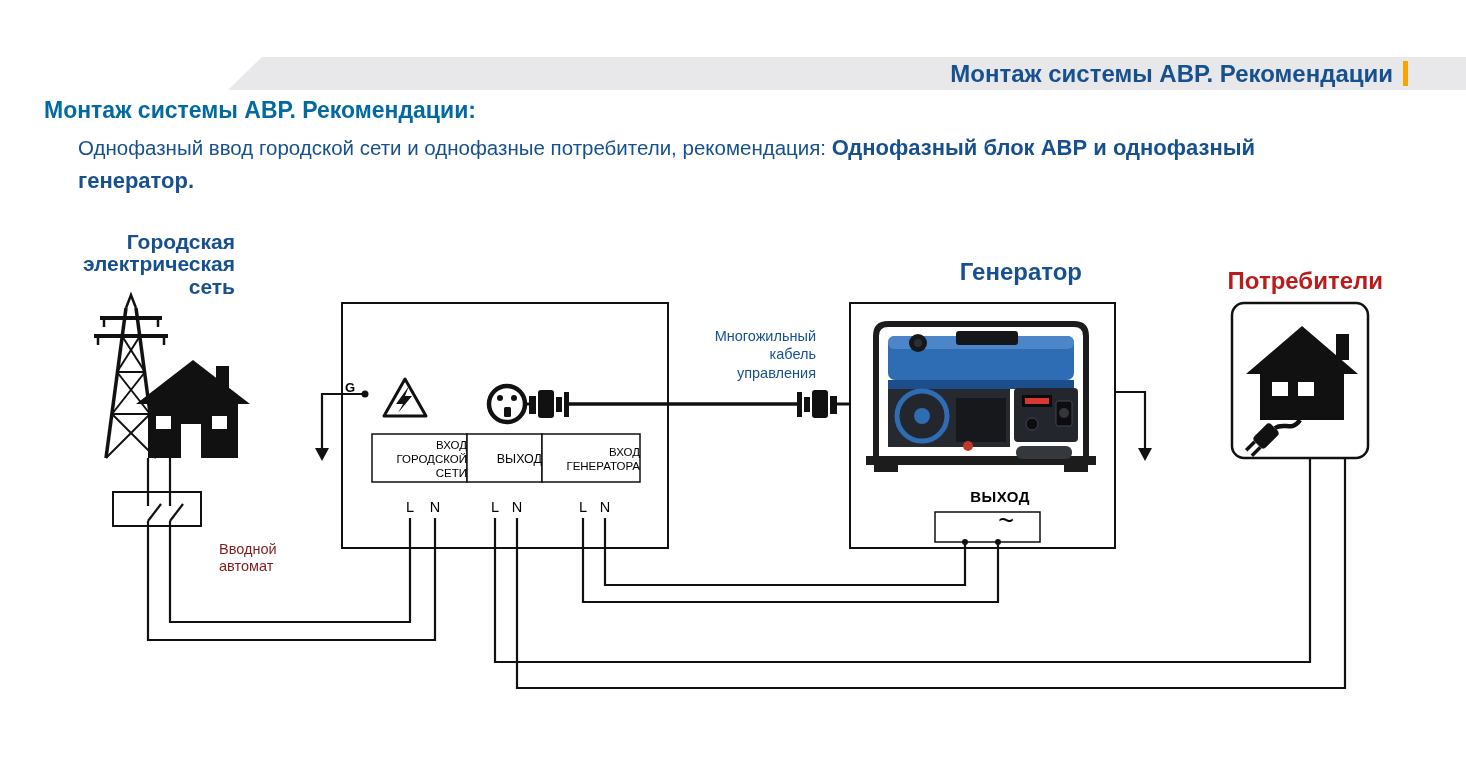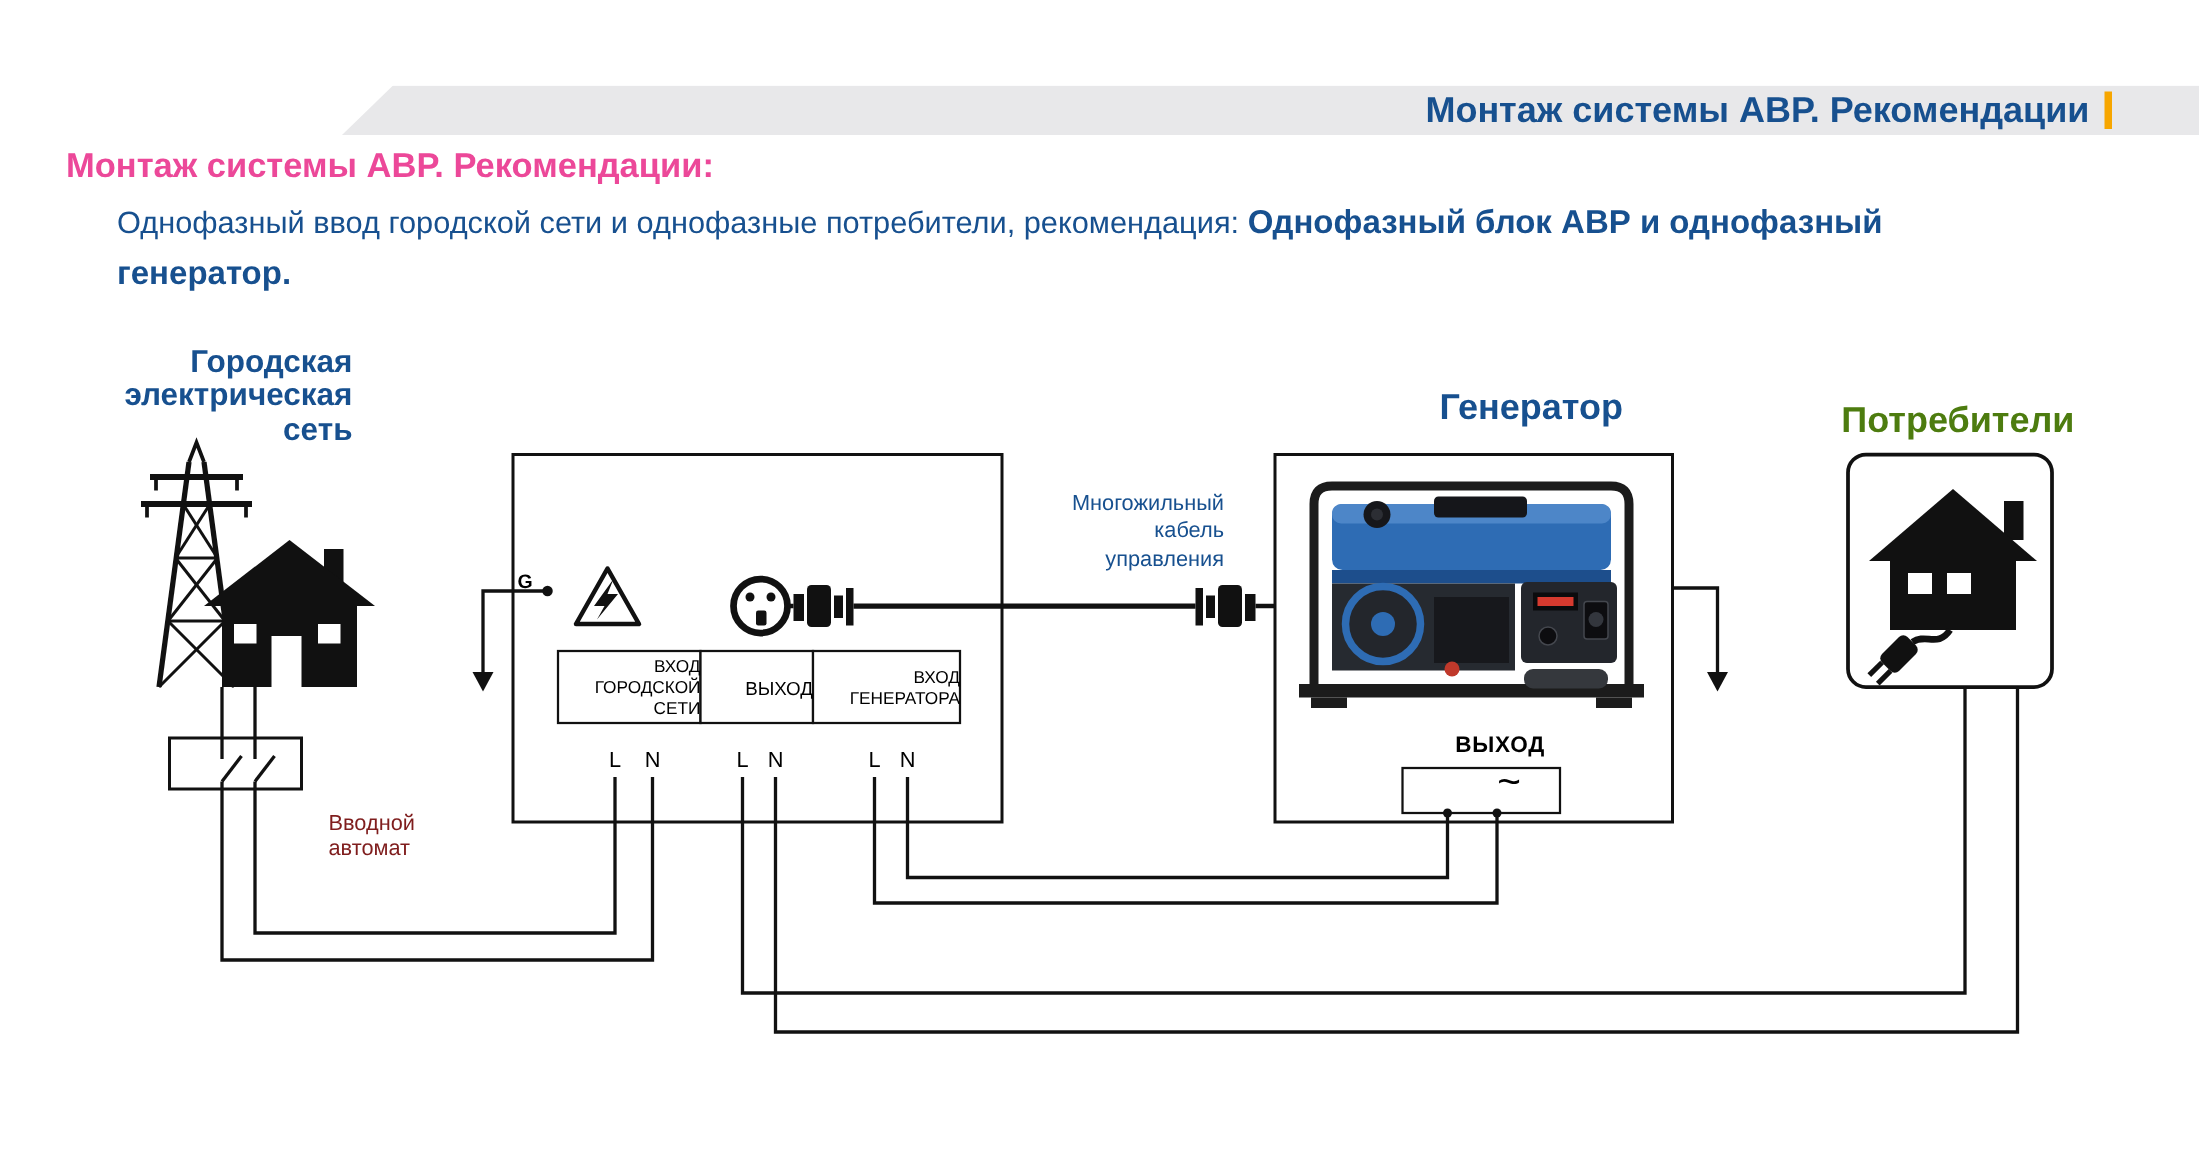--- a/index.html
+++ b/index.html
@@ -10,39 +10,39 @@
   .ln{display:block;}
   .center{text-align:right;}
 
   
   .band{position:absolute;z-index:2;top:57px;left:228px;right:0;height:33px;background:#E8E8EA;
         clip-path:polygon(34px 0,100% 0,100% 100%,0 100%);
         display:flex;align-items:center;justify-content:flex-end;padding-right:58px;}
   .band-title{color:#17508F;font-weight:700;font-size:24px;}
   .band-accent{width:5px;height:25px;background:#F7A600;margin-left:10px;}
 
-  .page-title{left:44px;top:97px;font-size:23px;font-weight:700;color:#ec4899;}
+  .page-title{left:44px;top:97px;font-size:23px;font-weight:700;color:#0369a1;}
   .intro{left:40px;top:131px;width:1350px;font-size:20.5px;color:#17508F;line-height:1.5;margin-left:38px;}
   .intro .b{font-weight:700;font-size:22px;}
   .intro .b2{display:block;}
 
   .city-label{left:45px;top:231px;width:190px;font-size:21px;font-weight:700;color:#17508F;line-height:1.06;}
   .breaker-label{left:219px;top:493px;font-size:14.5px;color:#7f1d1d;line-height:1.18;margin-top:48px;}
   .avr-title{left:405px;top:266px;width:200px;font-size:24px;font-weight:700;color:#17508F;}
   .conn-label{left:430px;top:351px;width:220px;font-size:23px;color:#1D5FAE;}
   .g-label{left:345px;top:380px;font-size:13px;font-weight:700;color:#000;}
   .box1-label{left:372px;top:438px;width:95px;font-size:11.5px;color:#000;line-height:1.22;}
   .box2-label{left:467px;top:452px;width:75px;font-size:12.5px;color:#000;}
   .box3-label{left:542px;top:445px;width:98px;font-size:11.5px;color:#000;line-height:1.22;}
   .term{position:absolute;z-index:2;width:16px;text-align:center;font-size:14.5px;color:#000;}
   .cable-label{left:680px;top:327px;width:136px;font-size:14.5px;color:#17508F;line-height:1.27;}
   .gen-title{left:882px;top:258px;width:200px;font-size:24px;font-weight:700;color:#17508F;}
   .gen-out-label{left:945px;top:488px;width:85px;font-size:15px;font-weight:700;color:#000;letter-spacing:.5px;}
   .ac-symbol{left:962px;top:506px;width:52px;font-size:27px;color:#000;}
-  .cons-title{left:1217px;top:267px;width:166px;font-size:24px;font-weight:700;color:#4d7c0f;}
+  .cons-title{left:1217px;top:267px;width:166px;font-size:24px;font-weight:700;color:#b91c1c;}
 </style>
 </head>
 <body>
 
 <div class="page">
 
   <div class="band">
     <span class="band-title">Монтаж системы АВР. Рекомендации</span>
     <span class="band-accent"></span>
   </div>

